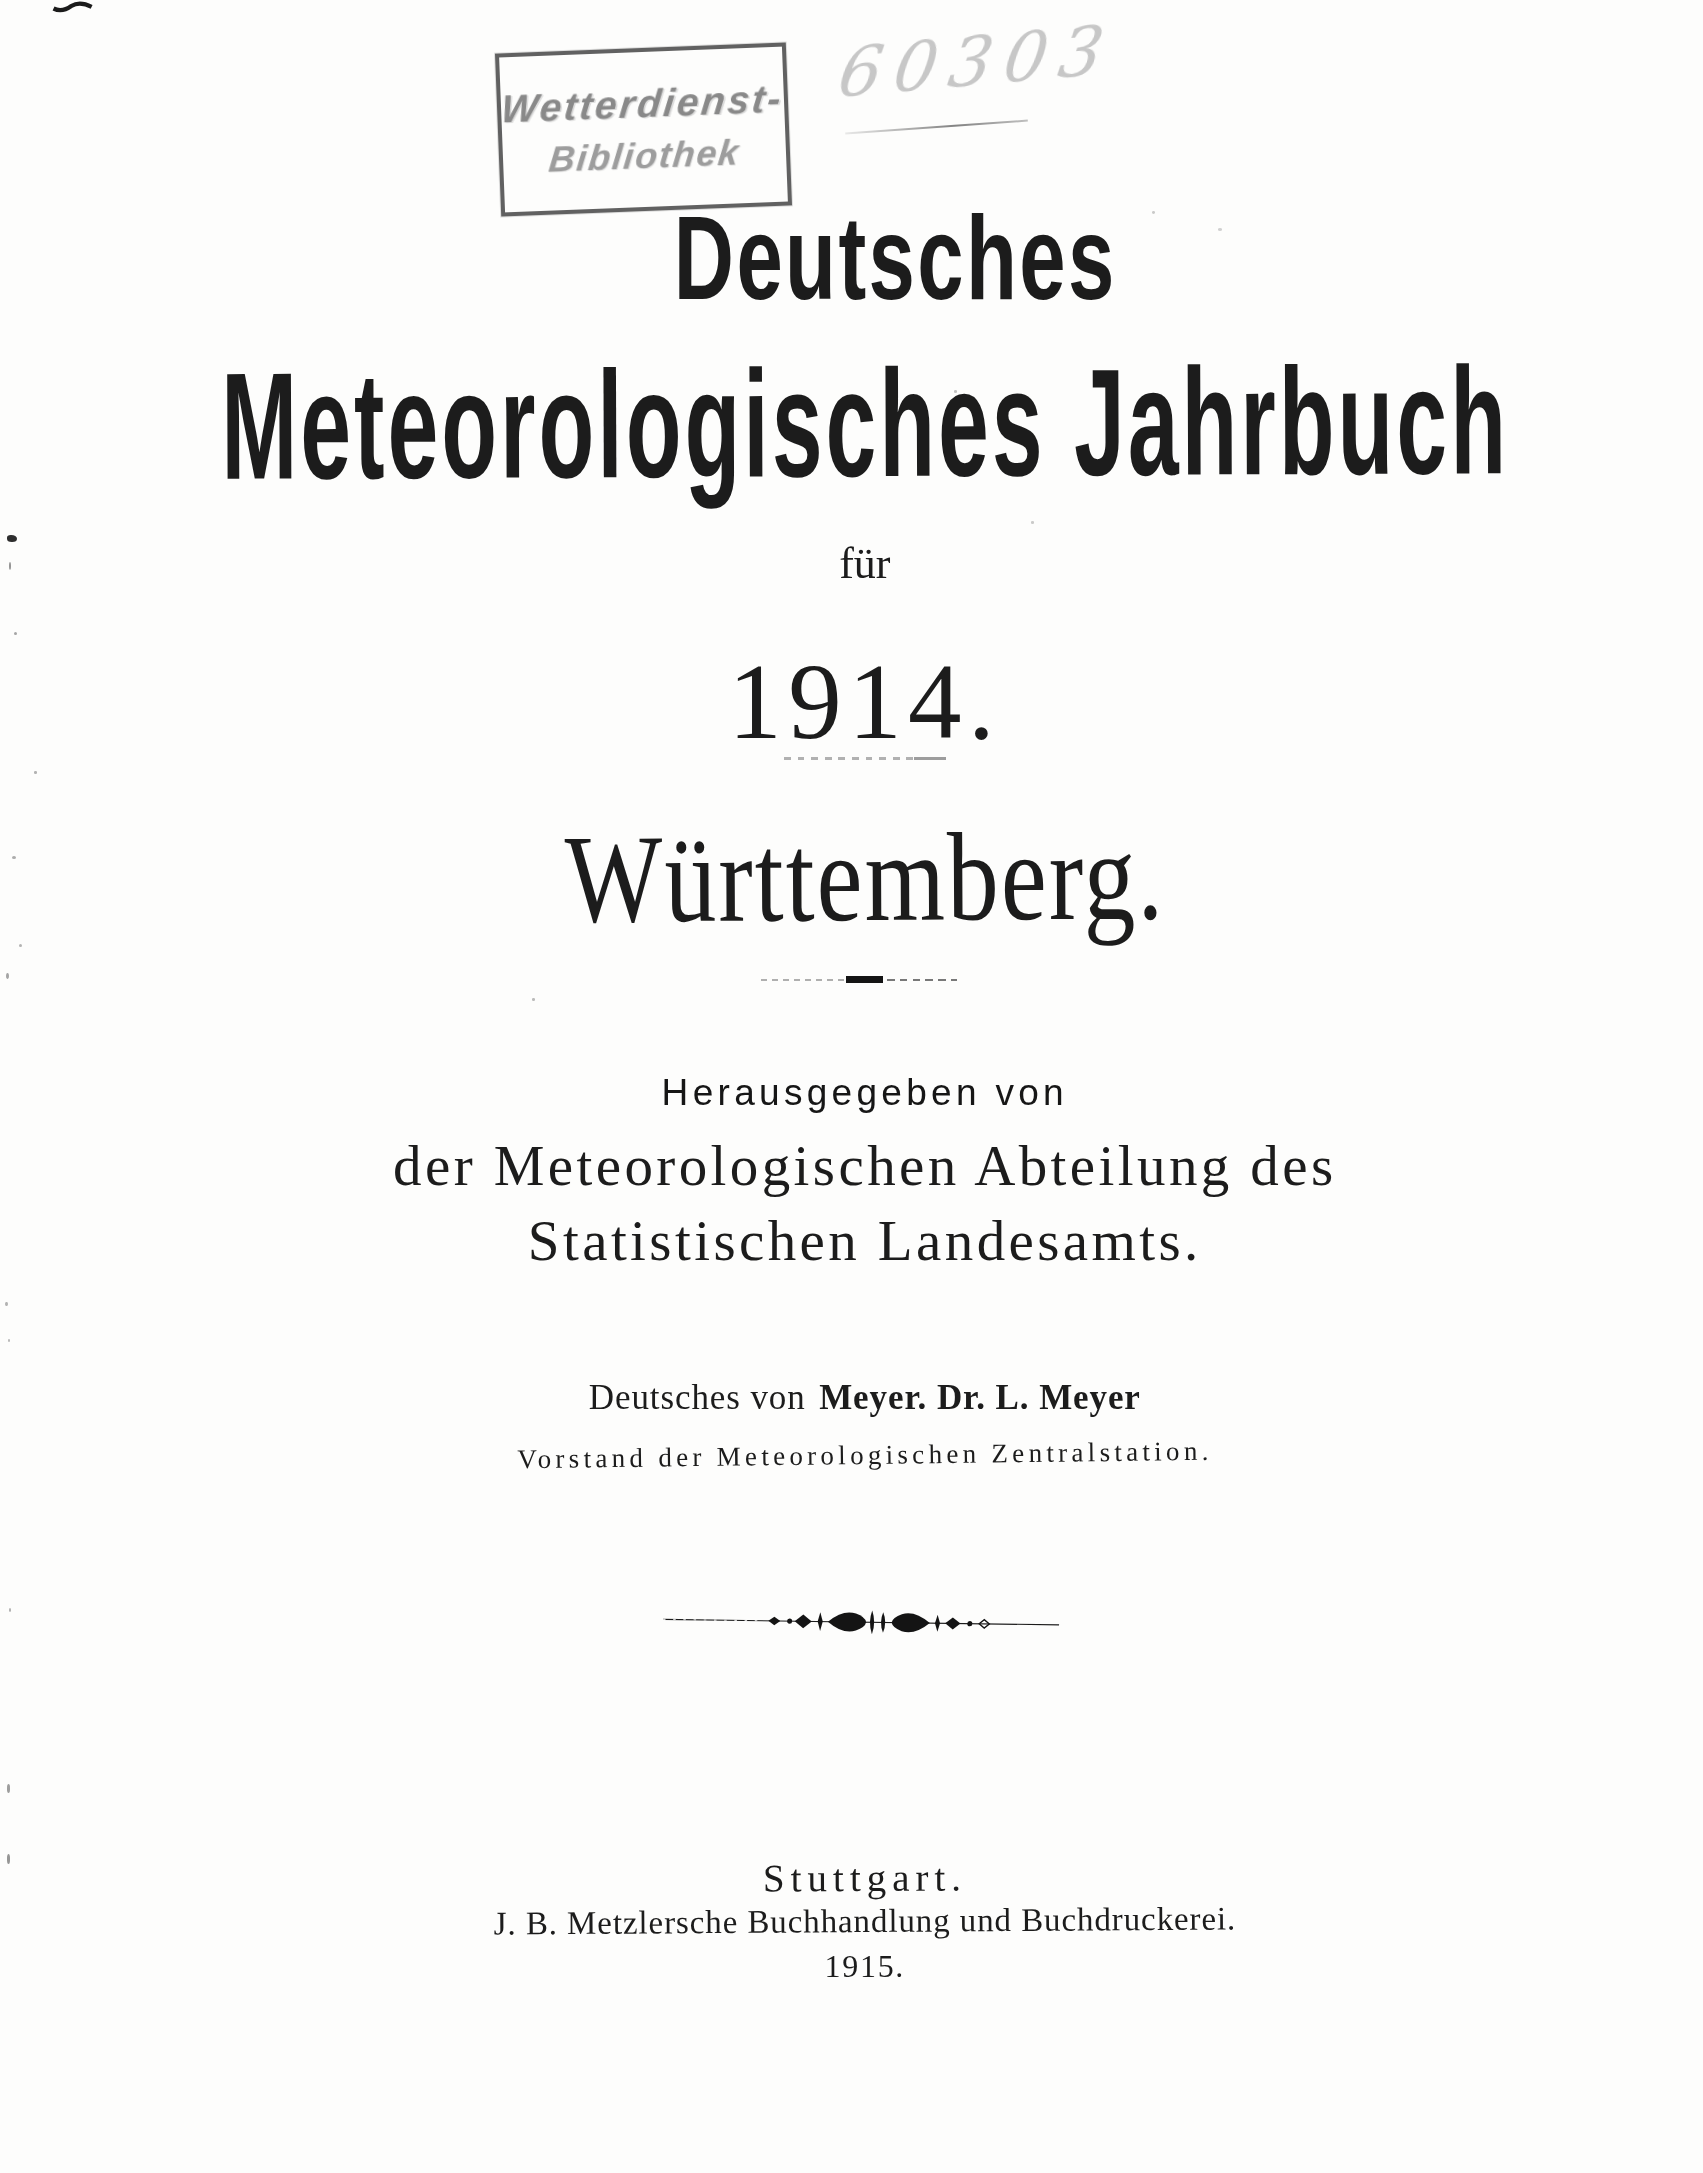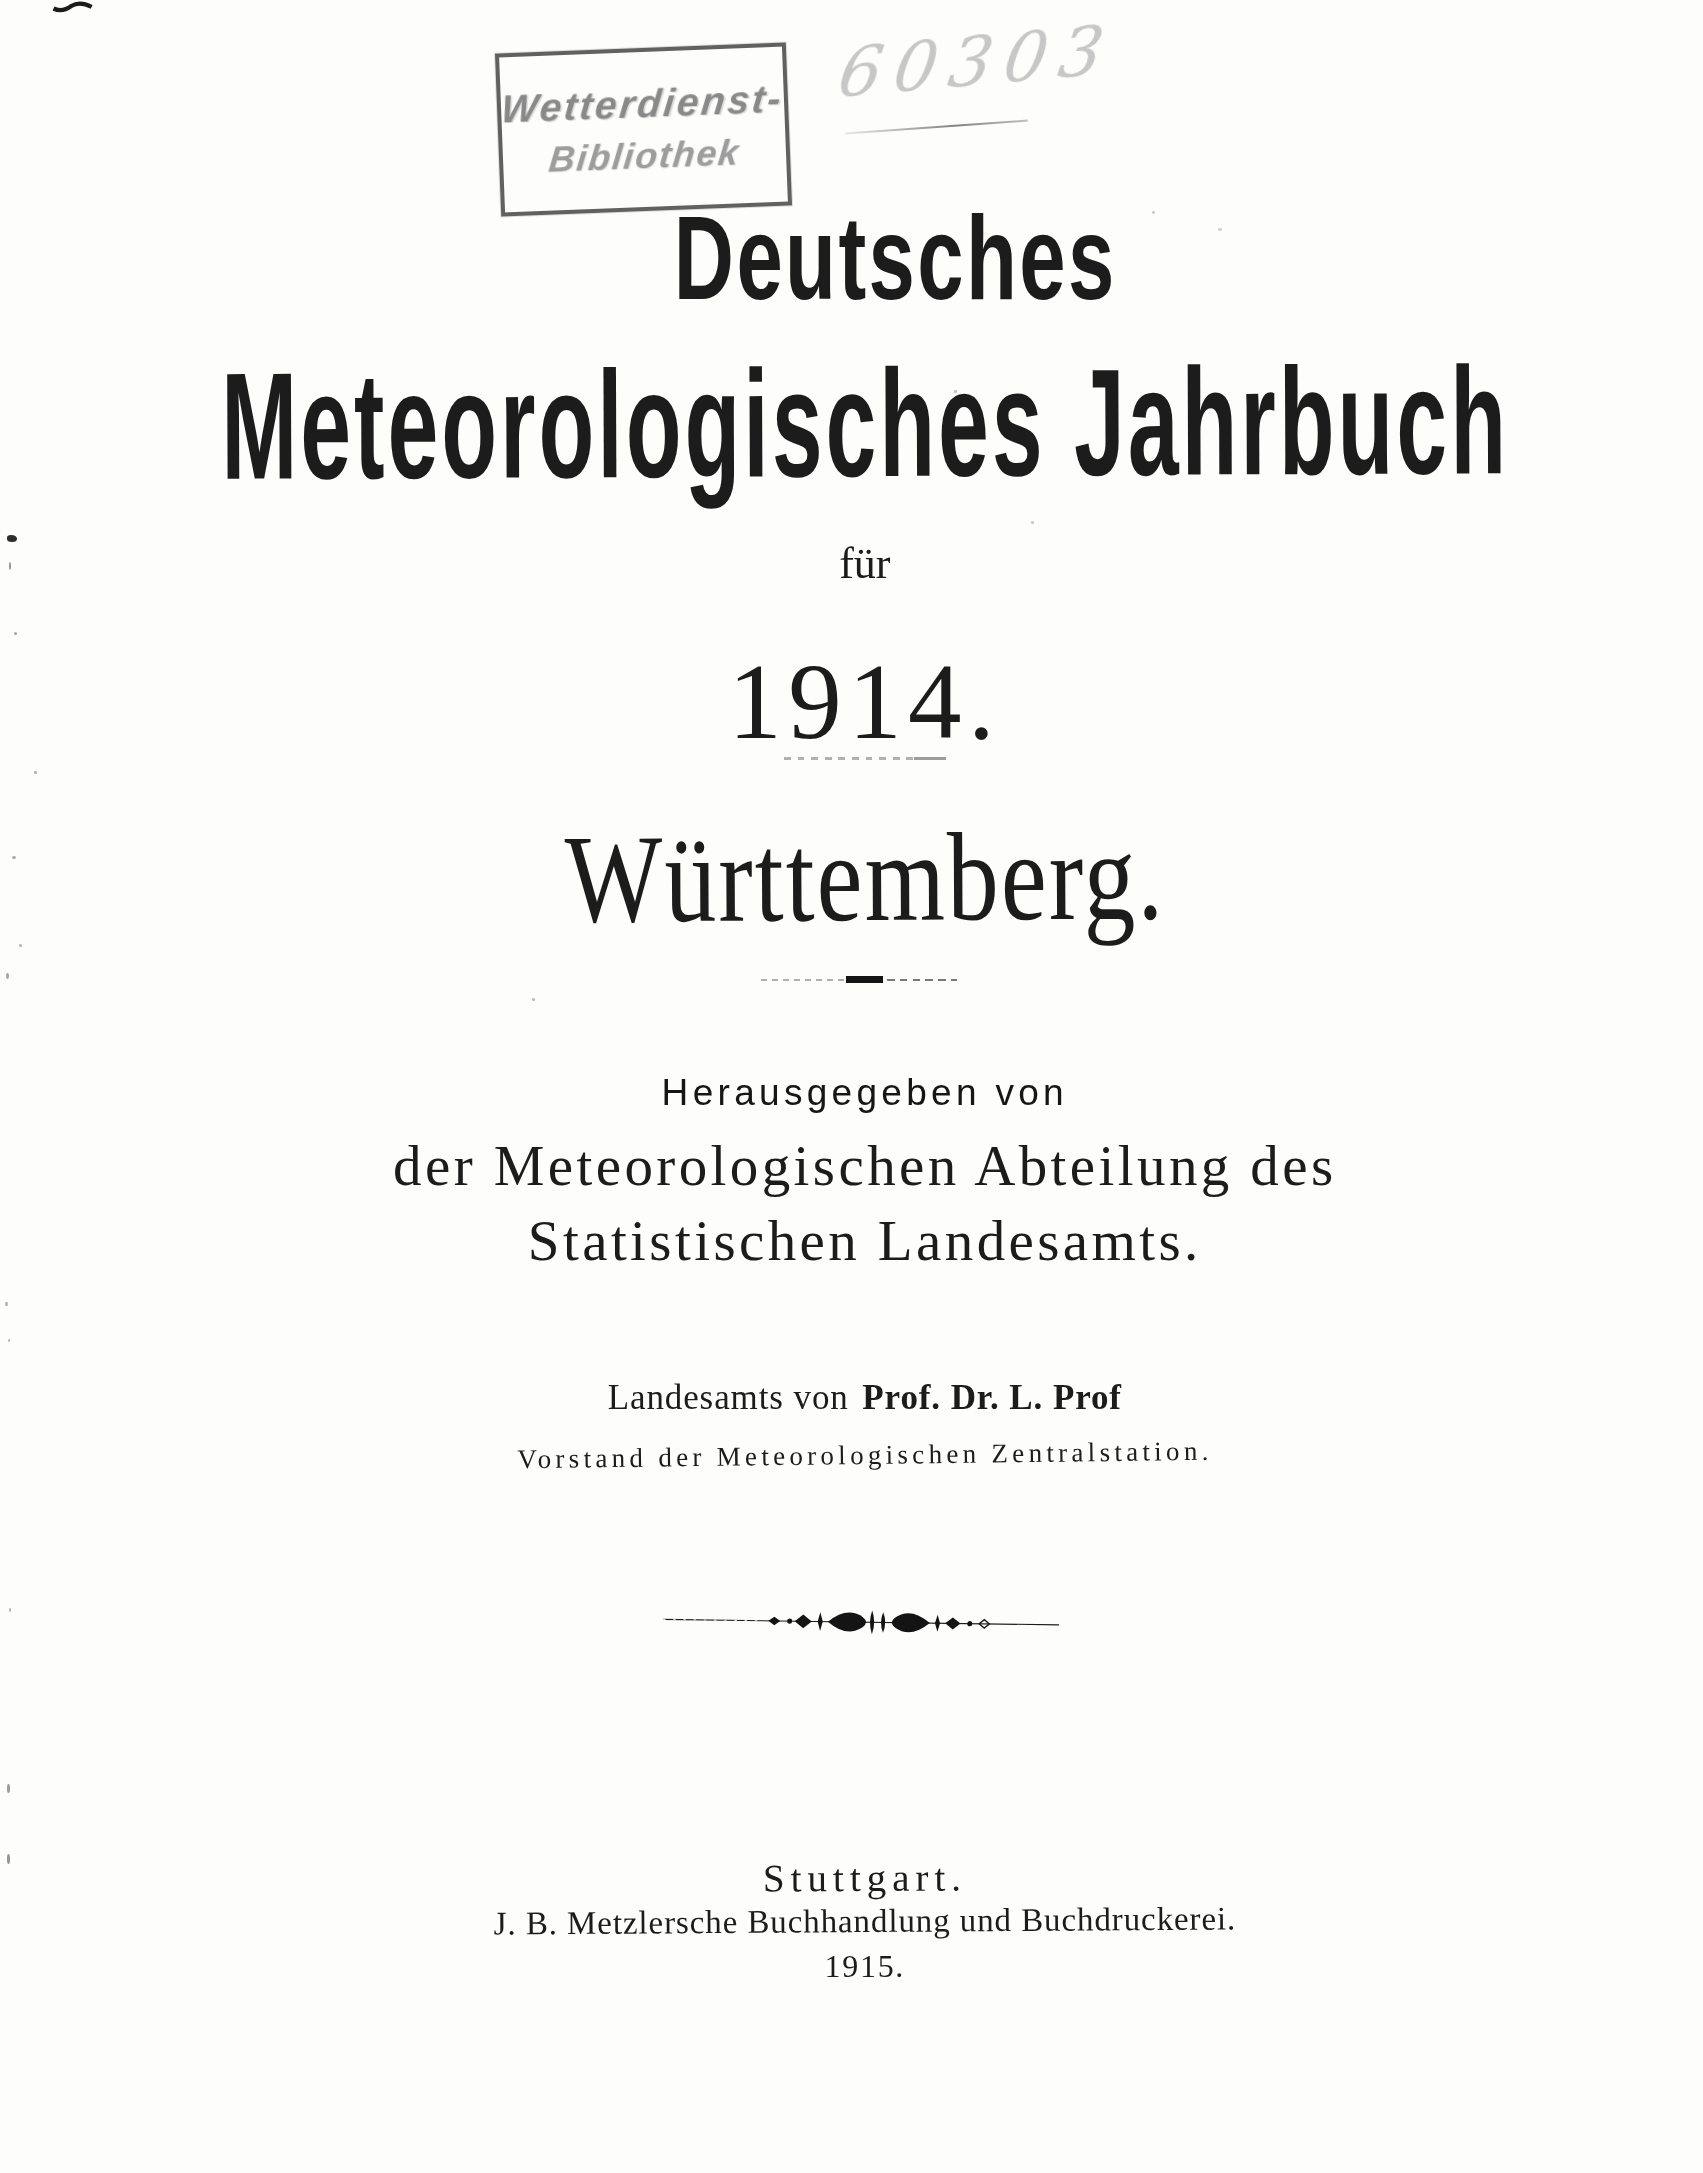--- a/index.html
+++ b/index.html
@@ -122,22 +122,22 @@
     <span class="dl"></span>
     <span class="bar"></span>
     <span class="dr"></span>
   </div>
 
   <div class="line herausg">Herausgegeben von</div>
   <div class="line org1">der Meteorologischen Abteilung des</div>
   <div class="line org2">Statistischen Landesamts.</div>
 
   <div class="line bearb">
-    <span>Landesamts von</span>
-      <b>Prof. Dr. L. Prof</b>
+    <span>Deutsches von</span>
+      <b>Meyer. Dr. L. Meyer</b>
   </div>
   <div class="line vorstand">Vorstand der Meteorologischen Zentralstation.</div>
 
   <svg class="ornament" width="400" height="34" viewBox="0 0 470 40">
     <line x1="2" y1="19" x2="468" y2="19" stroke="#1c1c1c" stroke-width="1.3"></line>
     <line x1="2" y1="19" x2="120" y2="19" stroke="#fdfdfc" stroke-width="1.3" stroke-dasharray="3 9" opacity=".8"></line>
     <polygon points="126,19 133,14 140,19 133,24" fill="#141414"></polygon>
     <circle cx="151" cy="19" r="3" fill="#141414"></circle>
     <polygon points="157,19 167,11 177,19 167,27" fill="#141414"></polygon>
     <polygon points="184,19 187,8 190,19 187,30" fill="#141414"></polygon>

